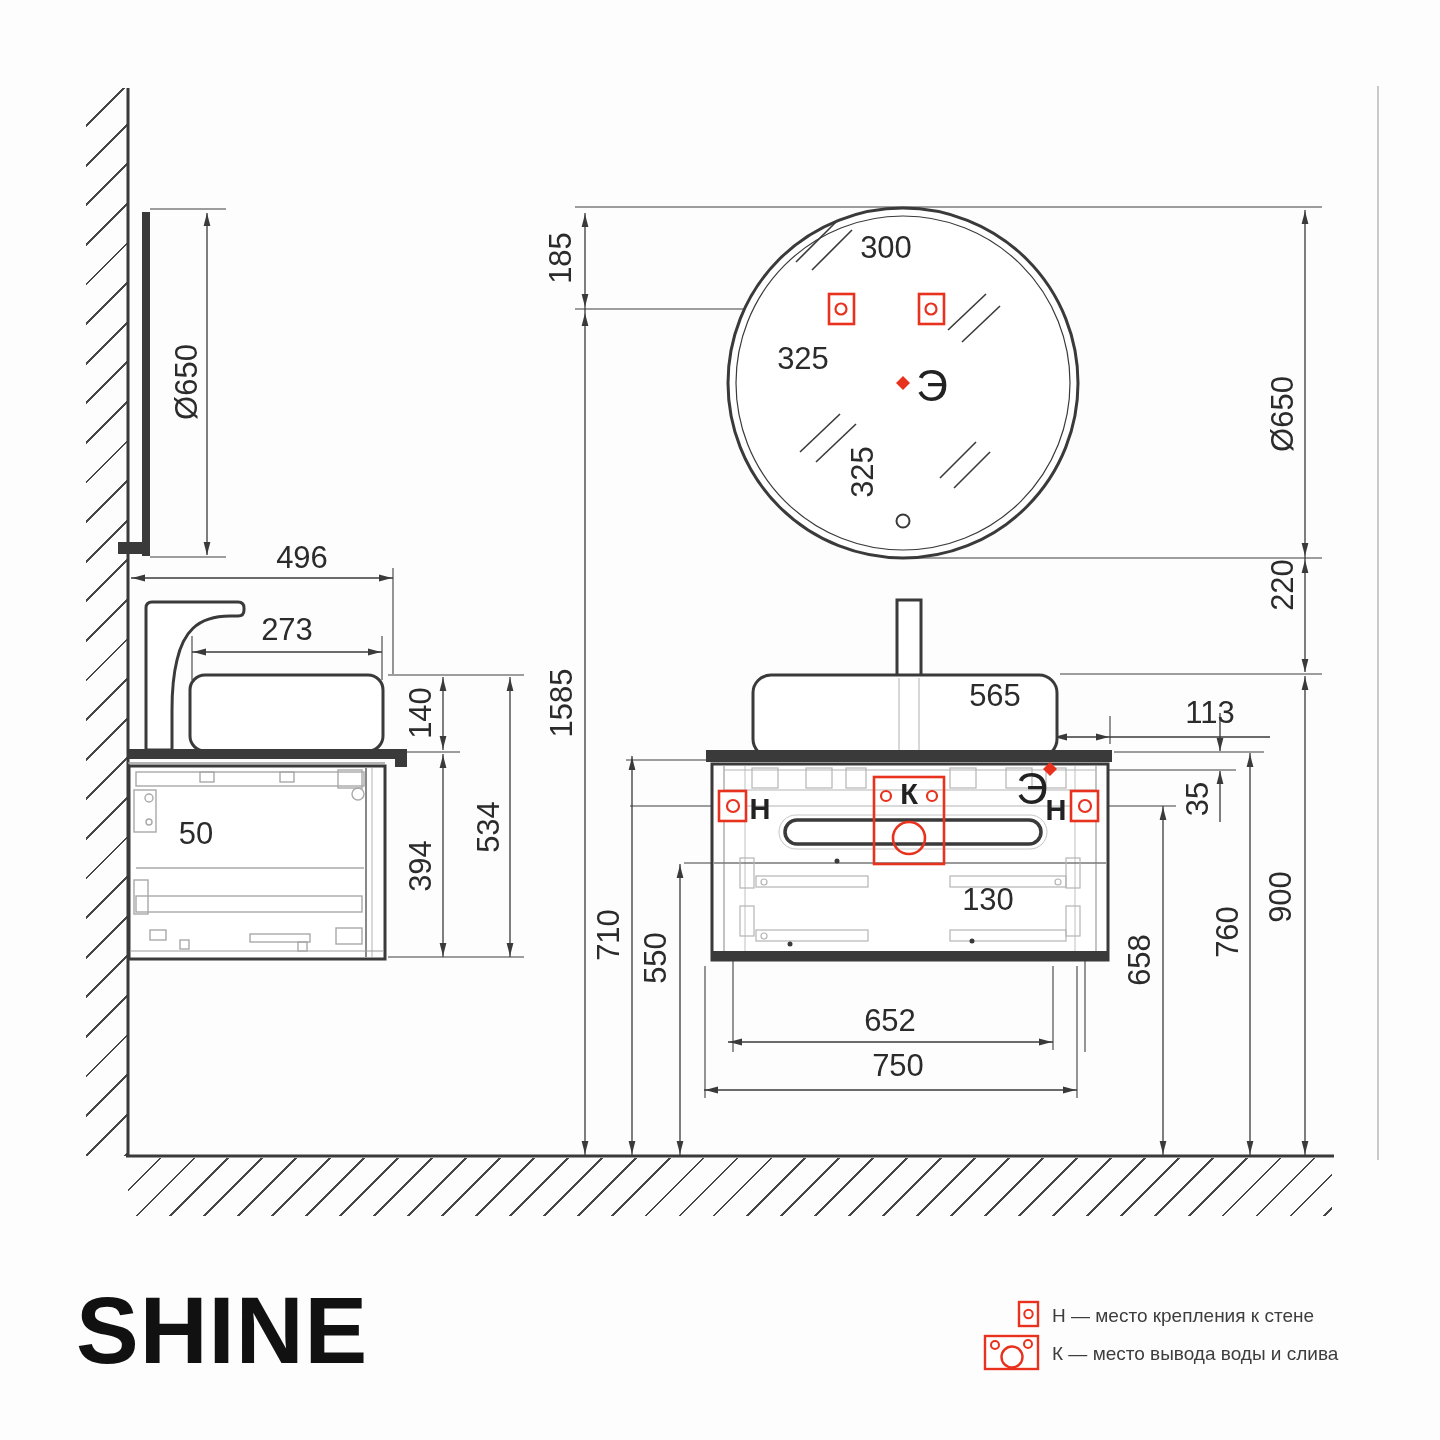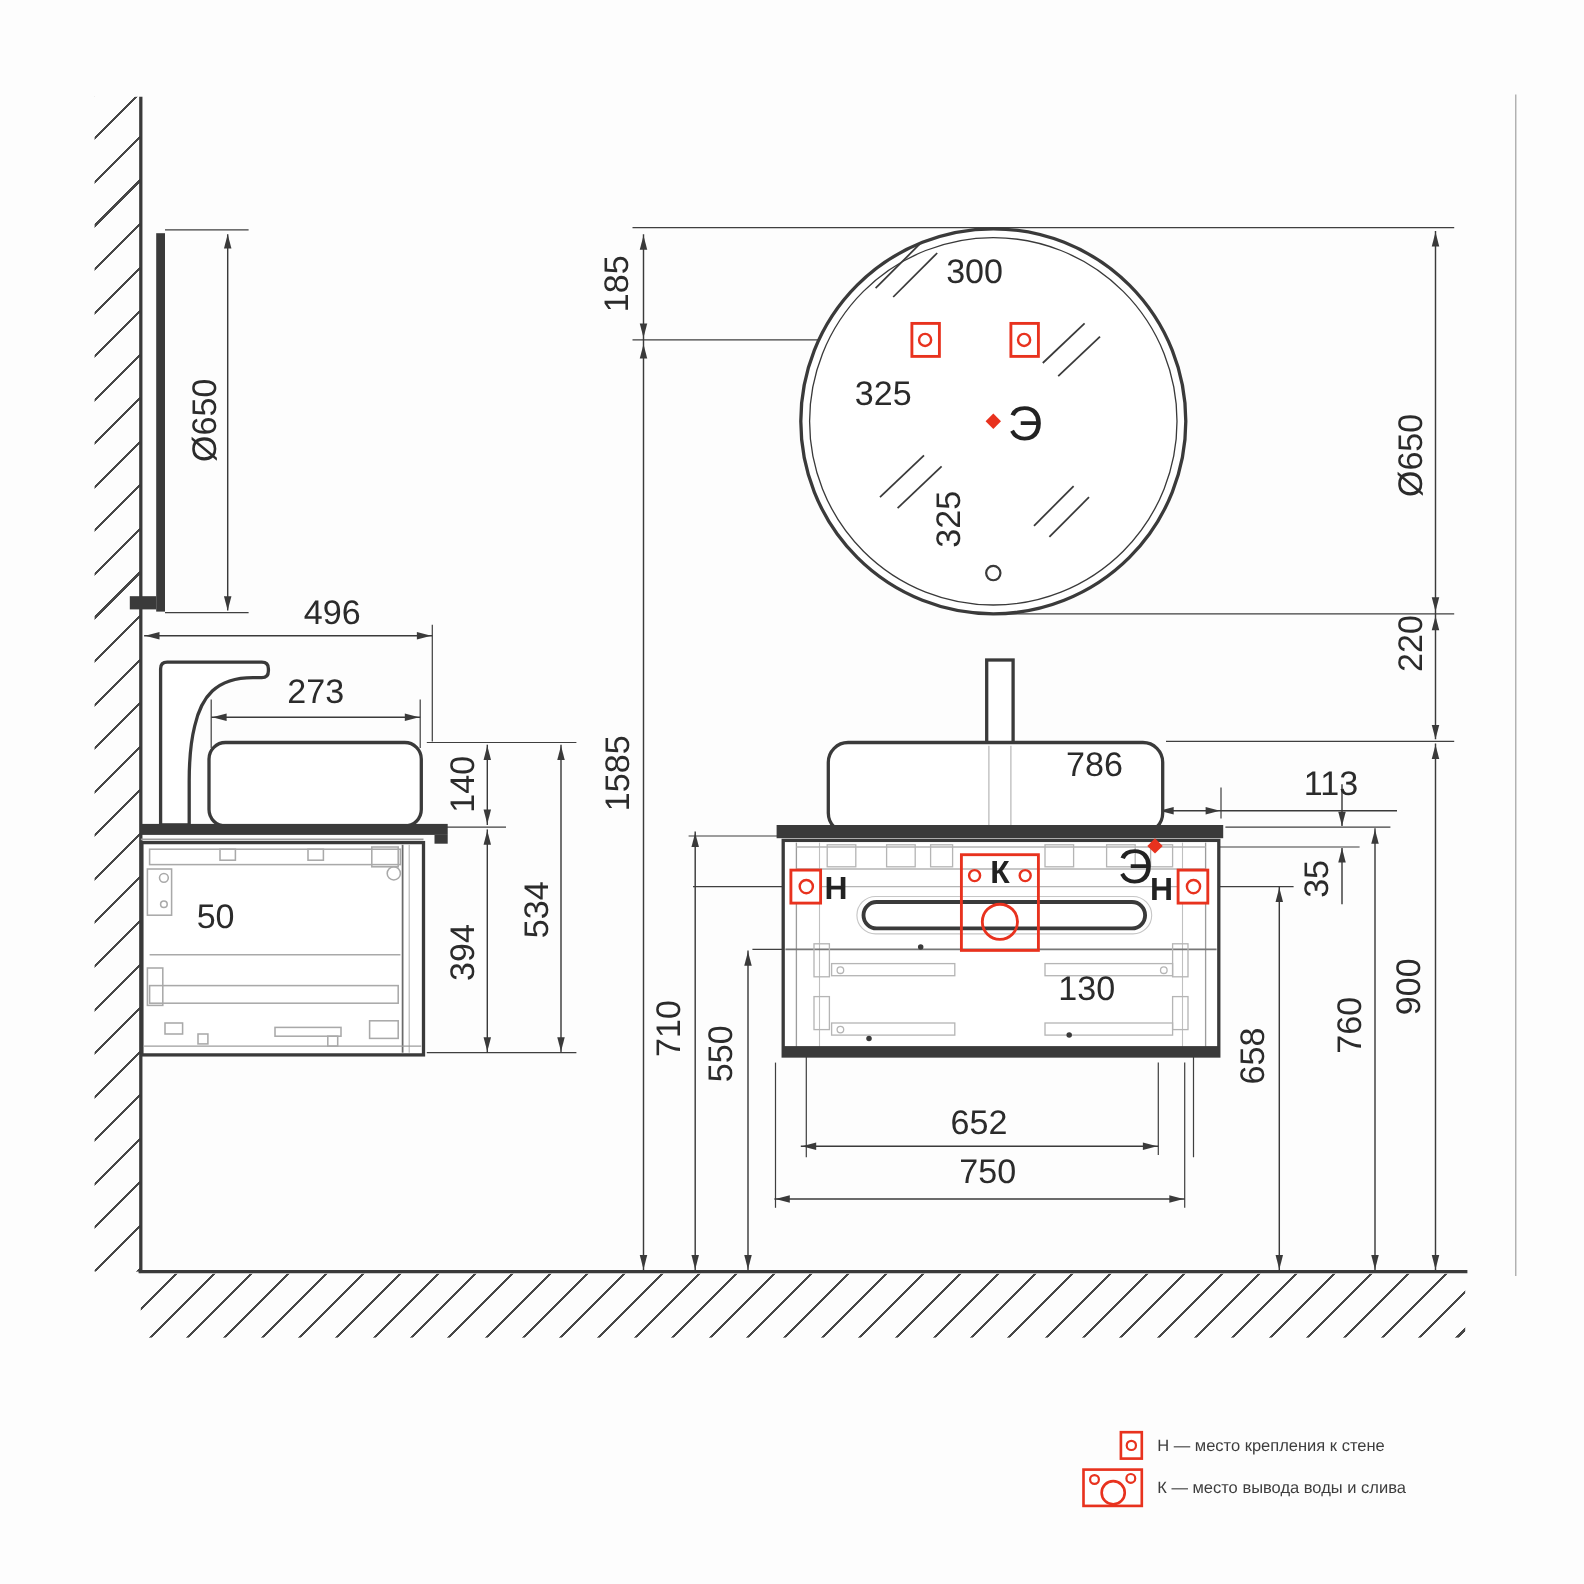--- a/index.html
+++ b/index.html
@@ -28,21 +28,21 @@
   }
   .marker-big{
     position:absolute;font-size:44px;font-weight:500;color:#222;
     transform:translate(-50%,-50%);line-height:1;
   }
   .logo{
     position:absolute;left:76px;top:1284px;font-size:94px;font-weight:800;
     letter-spacing:1px;color:#111;line-height:1;
   }
   .legend-text{
-    position:absolute;font-size:15px;color:#3d3d3d;white-space:nowrap;
+    position:absolute;font-size:19px;color:#3d3d3d;white-space:nowrap;
     transform:translate(0,-50%);line-height:1;
   }
 </style>
 </head>
 <body>
 
 <div id="stage">
 
   <div class="hatch wall-hatch"></div>
   <div class="hatch floor-hatch"></div>
@@ -303,34 +303,35 @@
   <div class="dim rot" style="left:488px;top:827px">534</div>
   <div class="dim rot" style="left:420px;top:866px">394</div>
   <div class="dim" style="left:196px;top:833px">50</div>
   <div class="dim rot" style="left:560px;top:258px">185</div>
   <div class="dim rot" style="left:561px;top:703px">1585</div>
   <div class="dim" style="left:886px;top:247px">300</div>
   <div class="dim" style="left:803px;top:358px">325</div>
   <div class="dim rot" style="left:862px;top:472px">325</div>
   <div class="dim rot" style="left:1282px;top:414px">Ø650</div>
   <div class="dim rot" style="left:1282px;top:585px">220</div>
-  <div class="dim" style="left:995px;top:695px">786</div>
+  <div class="dim" style="left:995px;top:695px">565</div>
   <div class="dim" style="left:1210px;top:712px">113</div>
   <div class="dim rot" style="left:1197px;top:799px">35</div>
   <div class="dim" style="left:988px;top:899px">130</div>
   <div class="dim rot" style="left:608px;top:935px">710</div>
   <div class="dim rot" style="left:655px;top:958px">550</div>
   <div class="dim" style="left:890px;top:1020px">652</div>
   <div class="dim" style="left:898px;top:1065px">750</div>
   <div class="dim rot" style="left:1139px;top:960px">658</div>
   <div class="dim rot" style="left:1227px;top:932px">760</div>
   <div class="dim rot" style="left:1280px;top:897px">900</div>
 
   <div class="marker-big" style="left:932px;top:386px">Э</div>
   <div class="marker-big" style="left:1032px;top:789px">Э</div>
   <div class="marker" style="left:760px;top:809px">Н</div>
   <div class="marker" style="left:1056px;top:810px">Н</div>
   <div class="marker" style="left:909px;top:794px">К</div>
 
+  <div class="logo">SHINE</div>
   <div class="legend-text" style="left:1052px;top:1315px">Н — место крепления к стене</div>
   <div class="legend-text" style="left:1052px;top:1353px">К — место вывода воды и слива</div>
 
 </div>
 
 </body></html>

